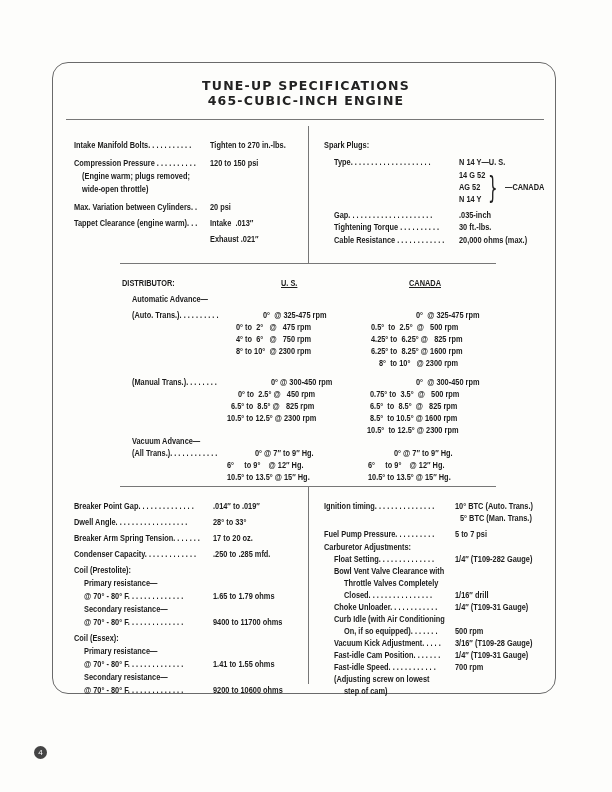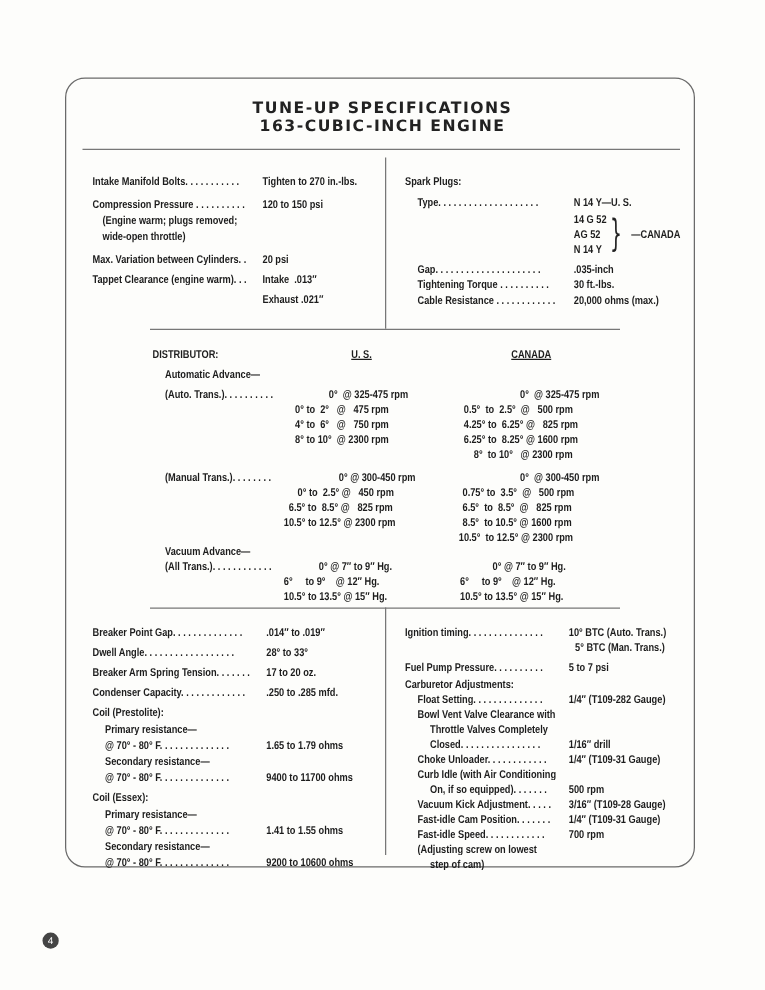--- a/index.html
+++ b/index.html
@@ -36,21 +36,21 @@
     border-radius:50%; background:#444; color:#fff; font-size:8px;
     text-align:center; line-height:13px; font-family:"Liberation Sans", sans-serif;
   }
 </style>
 </head>
 <body>
 
 <div class="frame"></div>
 
 <div class="title t1">TUNE-UP SPECIFICATIONS</div>
-<div class="title t2">163-CUBIC-INCH ENGINE</div>
+<div class="title t2">465-CUBIC-INCH ENGINE</div>
 
 <div class="hline" style="left:66px;top:119px;width:478px;"></div>
 <div class="vline" style="left:308px;top:126px;height:137px;"></div>
 <div class="hline" style="left:120px;top:263px;width:376px;"></div>
 <div class="hline" style="left:120px;top:486px;width:376px;"></div>
 <div class="vline" style="left:308px;top:486px;height:198px;"></div>
 
 <div class="txt" style="left:74px;top:140px;">Intake Manifold Bolts. . . . . . . . . . .</div>
 <div class="txt" style="left:210px;top:140px;">Tighten to 270 in.-lbs.</div>
 <div class="txt" style="left:74px;top:158px;">Compression Pressure . . . . . . . . . .</div>

